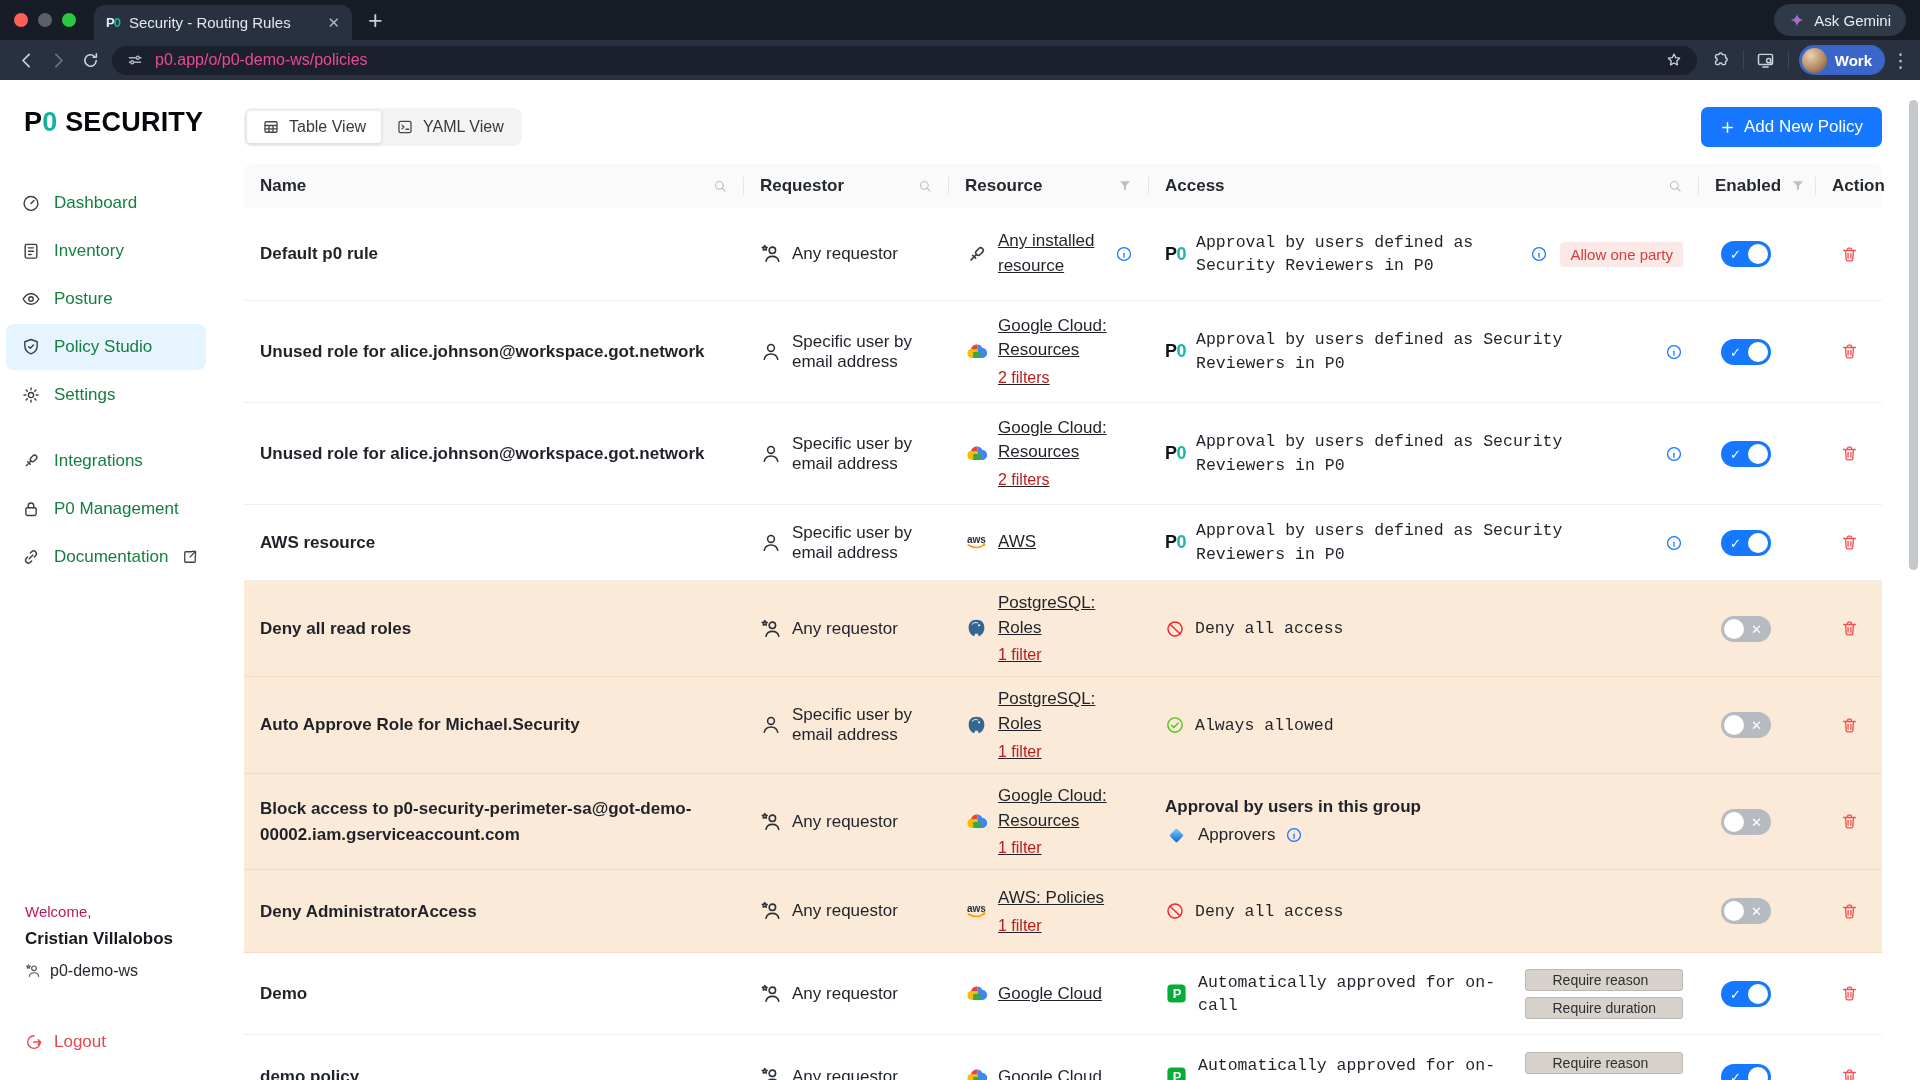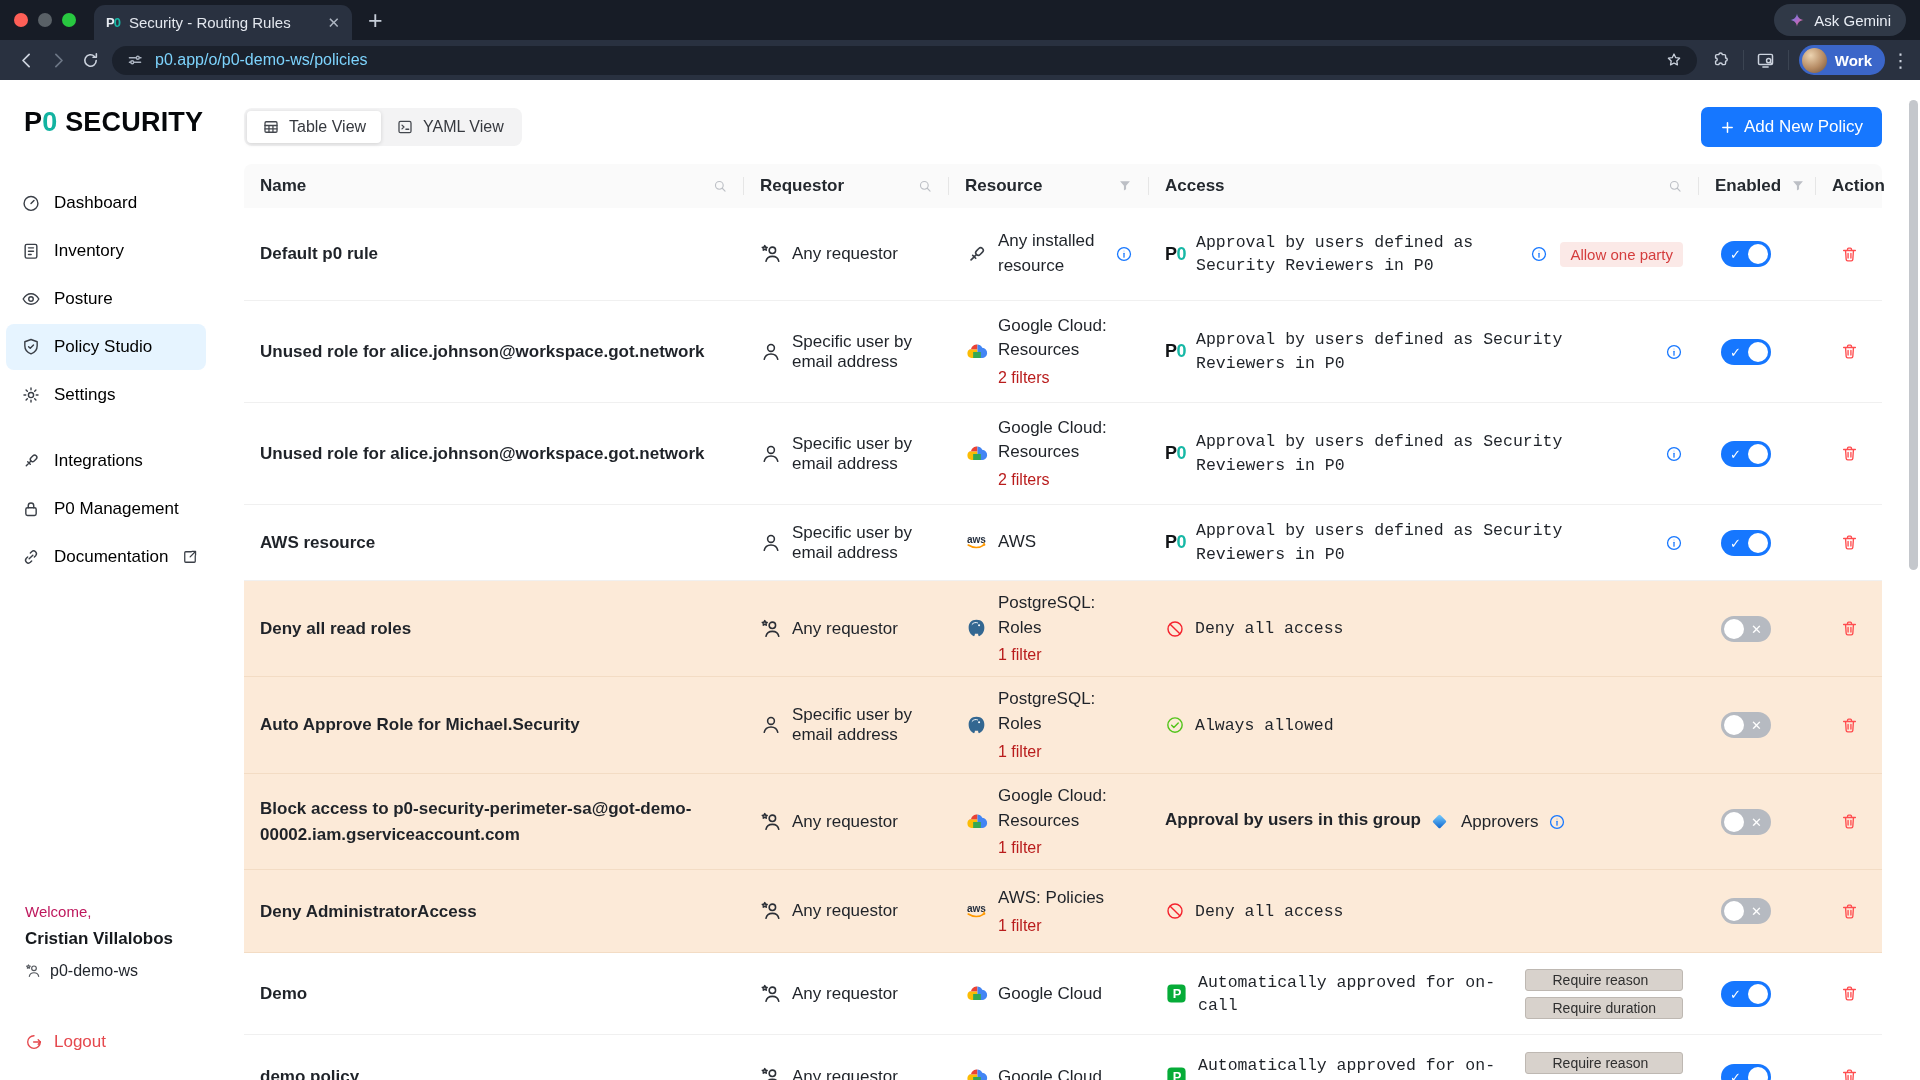--- a/index.html
+++ b/index.html
@@ -22,36 +22,36 @@
   .tab-title{color:#e3e7ee;font-size:15px;flex:1;white-space:nowrap;overflow:hidden;}
   .tab-close{color:#aeb6c2;font-size:15px;cursor:pointer}
   .newtab{color:#c6cdd8;font-size:25px;margin-left:16px;font-weight:300;line-height:1;cursor:pointer}
   .gemini{margin-left:auto;margin-right:14px;height:32px;background:#303947;border-radius:16px;
           display:flex;align-items:center;gap:9px;padding:0 15px;color:#e9edf4;font-size:15px;cursor:pointer}
   .browbar{height:40px;background:#293140;display:flex;align-items:center;padding:0 10px;}
   .bicon{width:32px;height:32px;display:flex;align-items:center;justify-content:center;color:#ccd3de;cursor:pointer}
   .bicon.disabled{color:#6c7685}
   .urlpill{flex:1;height:29px;background:#1b212c;border-radius:15px;display:flex;align-items:center;
            padding:0 14px;margin:0 8px 0 6px;gap:11px;}
-  .url-text{color:#7dd3fc;font-size:16px;}
+  .url-text{color:#ec4899;font-size:16px;}
   .url-star{margin-left:auto;color:#ccd3de}
   .vsep{width:1px;height:20px;background:#3b4452;margin:0 6px;}
   .profile{height:30px;background:#3b66c9;border-radius:15px;display:flex;align-items:center;gap:8px;
            padding:0 13px 0 3px;color:#fff;font-size:15px;font-weight:700;cursor:pointer;margin-left:4px}
   .avatar{width:25px;height:25px;border-radius:50%;
           background:radial-gradient(circle at 35% 30%,#ecd3b0,#b58a63 55%,#6b4f37);}
   .kebab{color:#ccd3de;font-size:19px;letter-spacing:0;margin-left:6px;cursor:pointer}
 
   
   .sidebar{position:absolute;left:0;top:80px;width:212px;bottom:0;background:#fff;border-right:1px solid #f0f0f0;}
   .logo{margin:27px 0 0 24px;font-size:27px;font-weight:900;color:#05070a;letter-spacing:.2px;white-space:nowrap}
   .logo .zero{color:#13b3a1}
   .nav{margin-top:42px;}
   .nav-item{display:flex;align-items:center;gap:13px;height:46px;padding:0 15px;margin:2px 6px;
-            border-radius:8px;font-size:17px;color:#000000;cursor:pointer;white-space:nowrap}
+            border-radius:8px;font-size:17px;color:#15803d;cursor:pointer;white-space:nowrap}
   .nav-item.active{background:#e6f4ff;}
   .nav-item.gap{margin-top:20px;}
   .side-footer{position:absolute;left:25px;right:8px;bottom:28px;}
   .sf-welcome{font-size:15px;color:#be185d;}
   .sf-name{font-size:17px;font-weight:700;color:#16191d;margin-top:9px;}
   .sf-ws{display:flex;align-items:center;gap:9px;margin-top:13px;font-size:16px;color:#23272e;}
   .sf-logout{display:flex;align-items:center;gap:11px;margin-top:52px;font-size:17px;color:#e5484d;cursor:pointer}
   .sf-logout .ic{color:#e5484d}
 
   
@@ -75,28 +75,28 @@
   .tbody .tr{border-bottom:1px solid #f0f0f0;align-items:center;}
   .tbody .tr.hl{background:#fcead8;border-bottom-color:#f3dcc4;}
   .tbody .tr:nth-child(1){min-height:92px}.tbody .tr:nth-child(2){min-height:101px}
   .tbody .tr:nth-child(3){min-height:101px}.tbody .tr:nth-child(4){min-height:75px}
   .tbody .tr:nth-child(5){min-height:77px}.tbody .tr:nth-child(6){min-height:82px}
   .tbody .tr:nth-child(7){min-height:92px}.tbody .tr:nth-child(8){min-height:82px}
   .tbody .tr:nth-child(9){min-height:81px}.tbody .tr:nth-child(10){min-height:83px}
   .td{padding:10px 16px;font-size:17px;color:#1f2329;display:flex;align-items:center;gap:10px;}
   .td.name{font-weight:700;line-height:1.5;display:block;}
   .td.req .ic{color:#2b2f36;width:22px;height:22px}
-  .res-body{line-height:1.45;}
+  .res-body{line-height:1.45;text-decoration:underline;}
   .res-sub{color:#b91c1c;font-size:16px;margin-top:3px;}
   .acc-text{line-height:1.4;font-size:16.5px;font-family:Liberation Mono, monospace;}
   .tag-red{background:#fbe9e7;color:#d43d3d;font-size:15px;padding:4px 10px;border-radius:4px;white-space:nowrap;margin-left:2px}
   .tag-col{display:flex;flex-direction:column;gap:6px;margin-left:auto;}
   .tag-gray{background:#d8d2cc;border:1px solid #beb8b2;color:#2f2f2f;font-size:14px;padding:2px 26px;
             border-radius:3px;white-space:nowrap;text-align:left;}
-  .acc-group{display:flex;flex-direction:row;gap:7px;}
+  .acc-group{display:flex;flex-direction:column;gap:7px;}
   .acc-head{font-weight:700;}
   .acc-row{display:flex;align-items:center;gap:10px;}
   .td.en{padding-left:22px;}
   .switch{position:relative;width:50px;height:26px;border-radius:13px;border:none;cursor:pointer;padding:0;}
   .switch.on{background:#1677ff;}
   .switch.off{background:#b6bac1;}
   .sw-knob{position:absolute;top:3px;width:20px;height:20px;border-radius:50%;background:#fff;}
   .switch.on .sw-knob{right:3px;}
   .switch.off .sw-knob{left:3px;}
   .sw-glyph{position:absolute;top:50%;transform:translateY(-50%);color:#fff;font-size:13px;line-height:1;}

